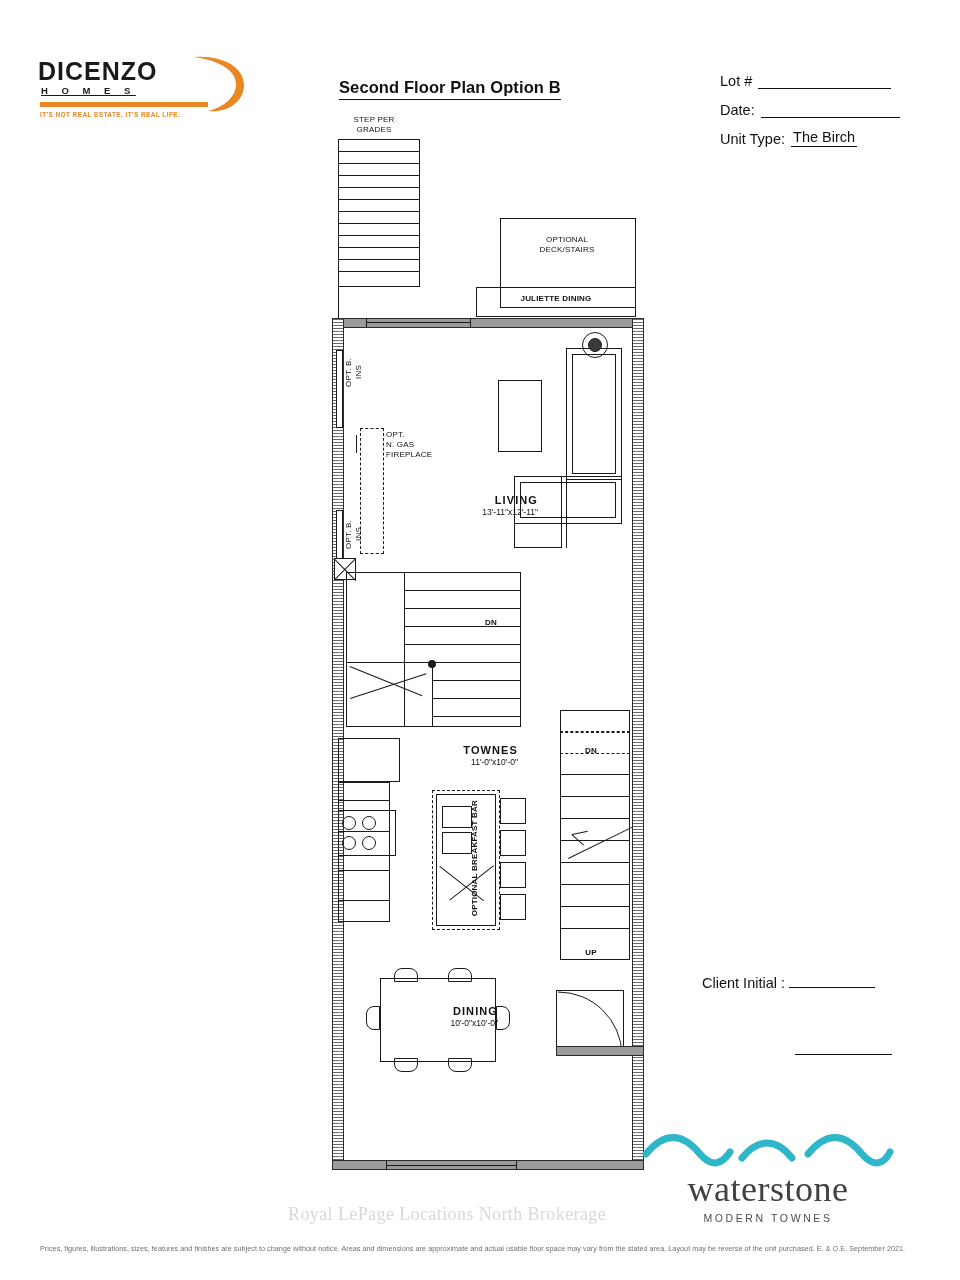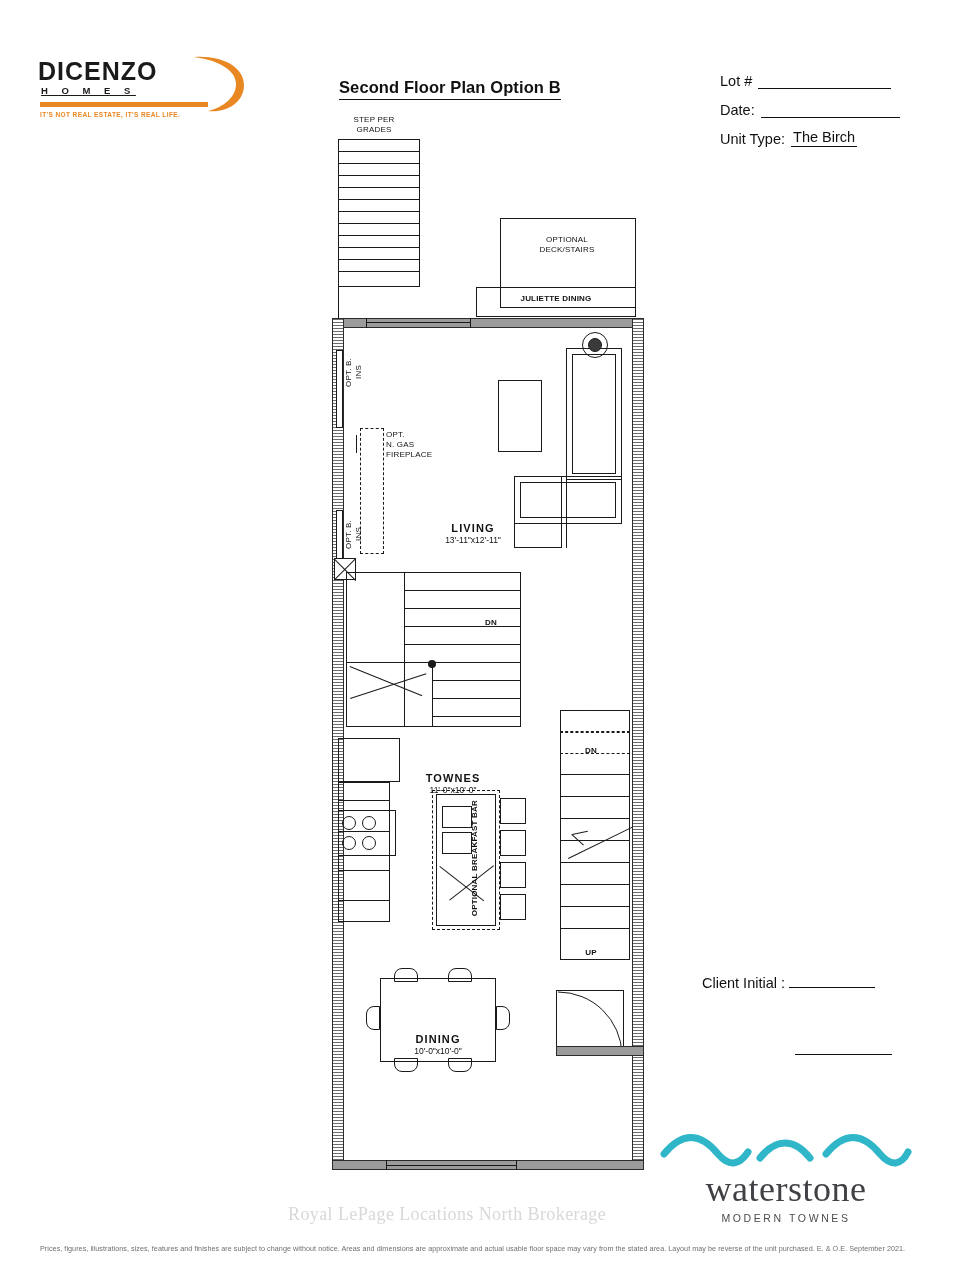--- a/index.html
+++ b/index.html
@@ -58,21 +58,21 @@
 
   .client-initial{
     position:absolute;left:702px;top:972px;font-size:14.5px;color:#111;white-space:nowrap;
   }
   .client-initial .line{display:inline-block;width:86px;border-bottom:1.3px solid #111;height:15px;margin-left:4px;}
   .client-initial2{
     position:absolute;left:795px;top:1040px;width:97px;border-bottom:1.3px solid #111;height:14px;
   }
 
   
-  .waterstone{position:absolute;left:646px;top:1128px;width:280px;height:98px;}
+  .waterstone{position:absolute;left:628px;top:1128px;width:280px;height:98px;}
   .ws-name{
     position:absolute;left:0;top:40px;width:280px;text-align:center;
     font-family:"Liberation Serif", serif;
     font-size:36px;color:#3f4144;letter-spacing:.5px;
   }
   .ws-sub{
     position:absolute;left:0;top:84px;width:280px;text-align:center;
     font-size:10.5px;color:#4a4c4f;letter-spacing:2.6px;
   }
 
@@ -87,21 +87,21 @@
   .disclaimer{
     position:absolute;left:40px;top:1244px;width:890px;
     font-size:7.2px;color:#6e6e6e;letter-spacing:.05px;
   }
 
   
   .plan{position:absolute;left:320px;top:110px;width:330px;height:1060px;}
 
   .lbl{position:absolute;font-size:8px;color:#111;line-height:1.25;text-align:center;letter-spacing:.2px;}
   .lbl.b{font-weight:bold;}
-  .room{position:absolute;text-align:center;font-size:11px;font-weight:bold;letter-spacing:1.1px;color:#111;margin-top:28px;}
+  .room{position:absolute;text-align:right;font-size:11px;font-weight:bold;letter-spacing:1.1px;color:#111;}
   .dim{font-size:8.5px;font-weight:normal;letter-spacing:0;display:block;margin-top:1px;}
 
   .ln{position:absolute;background:#1a1a1a;}
   .box{position:absolute;border:1px solid #1a1a1a;box-sizing:border-box;}
   .boxd{position:absolute;border:1px dashed #1a1a1a;box-sizing:border-box;}
   .wall{position:absolute;background:#9b9b9b;border:1px solid #2b2b2b;box-sizing:border-box;}
   .hatchh{
     position:absolute;box-sizing:border-box;border:1px solid #2b2b2b;
     background:repeating-linear-gradient(0deg,#6b6b6b 0 1px,#ffffff 1px 3px);
   }

